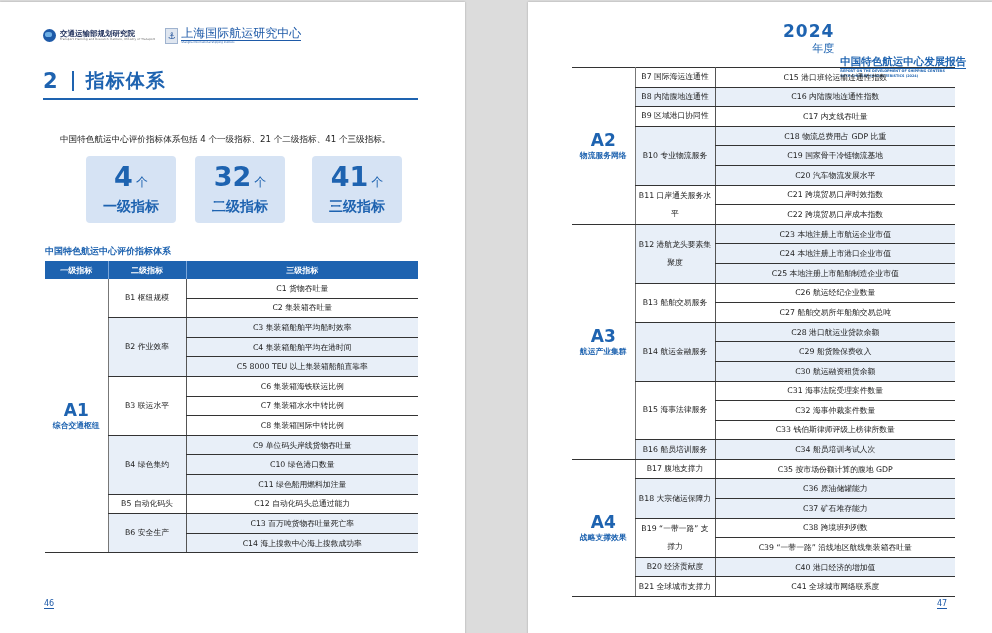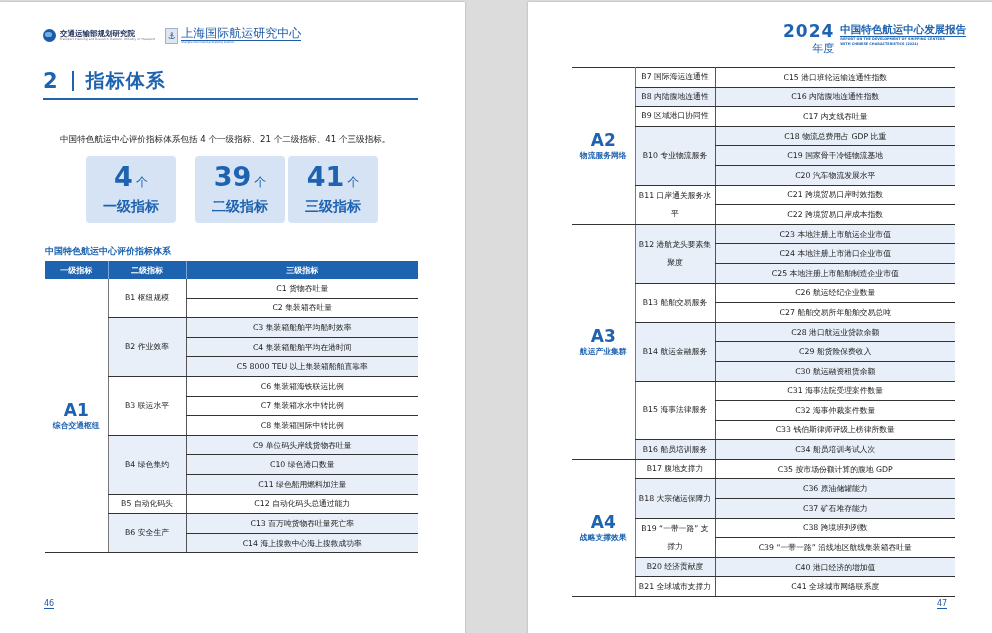--- a/index.html
+++ b/index.html
@@ -59,21 +59,21 @@
 
   #tbl-left { left:45px; top:259px; width:373px; }
   #tbl-right { left:572px; top:67px; width:383px; border-top:1px solid #333; }
 
   .pnum { position:absolute; font-size:8px; color:#1e5aa8; border-bottom:1px solid #1e5aa8; line-height:9px; }
 
   
   .rh { position:absolute; left:783px; top:22px; display:flex; }
   .rh .yr { color:#1e63b0; font-weight:bold; font-size:17px; line-height:18px; letter-spacing:1px; }
   .rh .nd { font-size:11px; color:#1e63b0; text-align:right; margin-top:1px; }
-  .rh .ttl { font-size:10.5px; font-weight:bold; color:#1e63b0; line-height:14px; border-bottom:1px solid #1e63b0; }
+  .rh .ttl { font-size:10.5px; font-weight:bold; color:#1e63b0; line-height:14px; border-bottom:1px solid #1e63b0;margin-top:32px; }
   .rh .en { font-size:3.4px; color:#1e63b0; font-weight:bold; line-height:5px; }
 </style>
 </head>
 <body>
 
 <div class="page" id="page-left">
   <div class="logo-row">
     <div class="logo1">
       <div class="globe"></div>
       <div>
@@ -97,24 +97,24 @@
   </div>
   <div class="chapter-rule"></div>
 
   <div class="intro">中国特色航运中心评价指标体系包括 4 个一级指标、21 个二级指标、41 个三级指标。</div>
 
   <div class="stat-box" style="left:86px">
     <div class="n"><span>4</span><span class="u">个</span></div>
     <div class="l">一级指标</div>
   </div>
   <div class="stat-box" style="left:195px">
-    <div class="n"><span>39</span><span class="u">个</span></div>
+    <div class="n"><span>32</span><span class="u">个</span></div>
     <div class="l">二级指标</div>
   </div>
-  <div class="stat-box" style="left:288px">
+  <div class="stat-box" style="left:312px">
     <div class="n"><span>41</span><span class="u">个</span></div>
     <div class="l">三级指标</div>
   </div>
 
   <div class="table-title">中国特色航运中心评价指标体系</div>
 
   <table class="idx" id="tbl-left">
     <colgroup>
         <col style="width:63px">
         <col style="width:78px">

